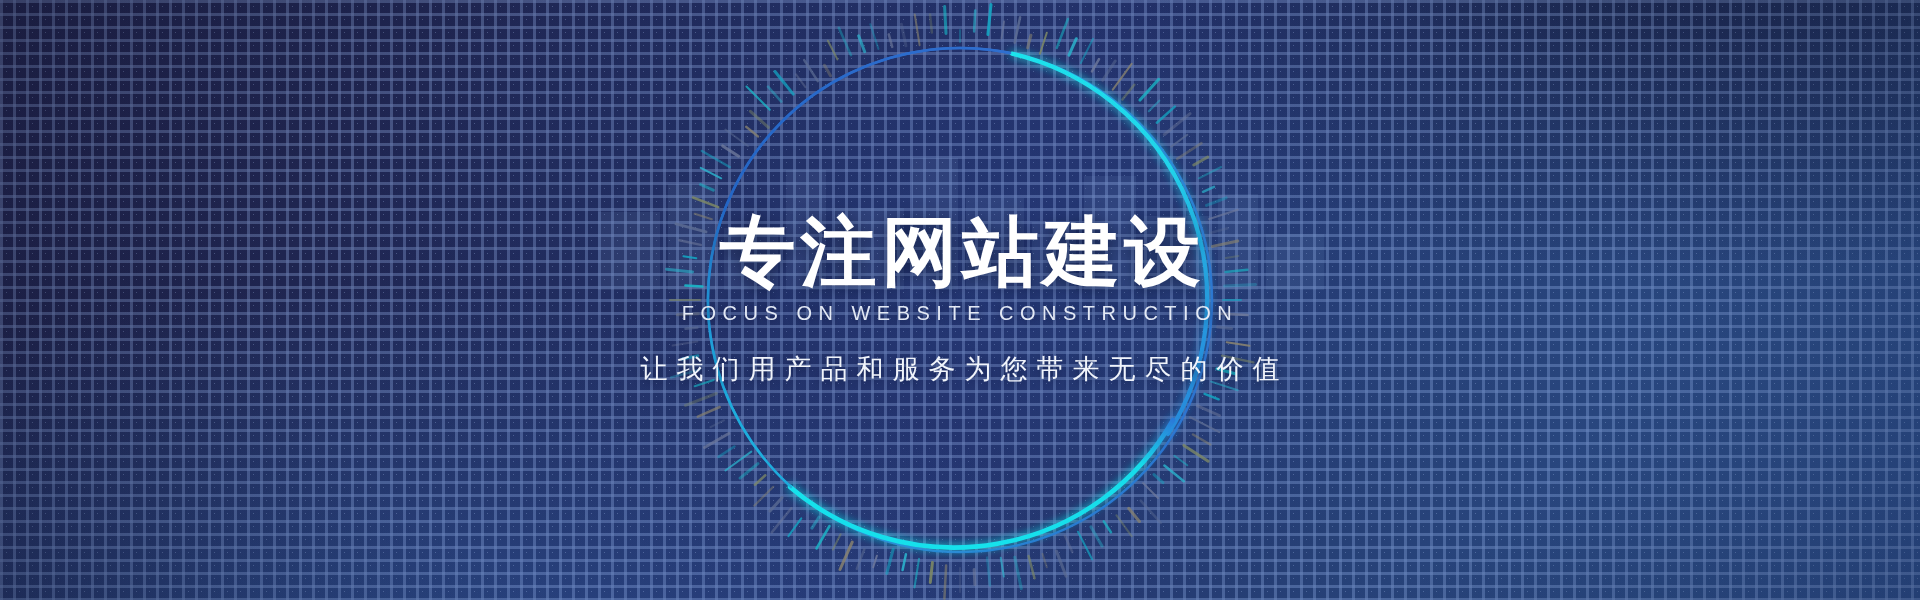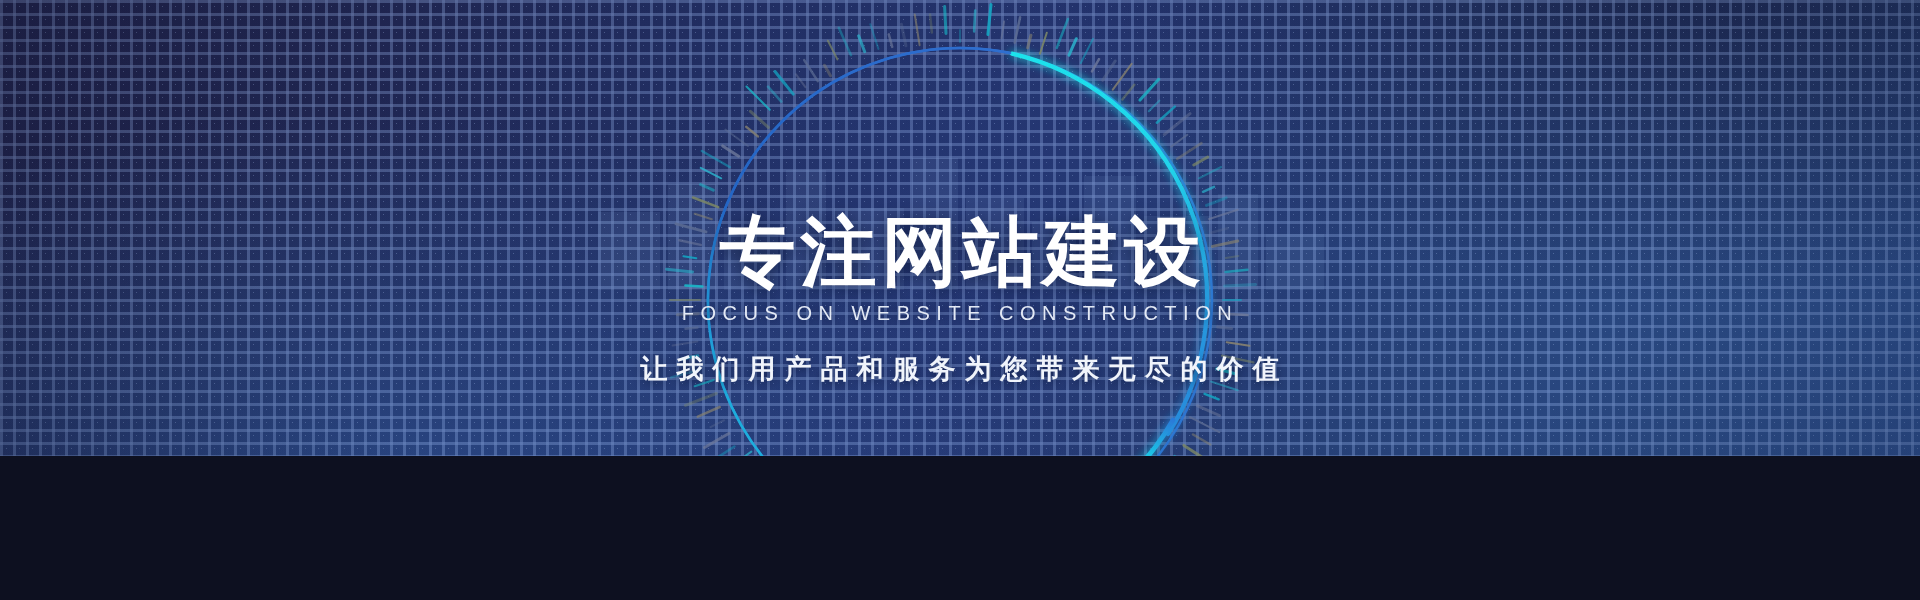--- a/index.html
+++ b/index.html
@@ -3,21 +3,21 @@
 <meta charset="utf-8">
 <style>
   html, body {
     margin: 0;
     padding: 0;
     background: #0d1020;
   }
   #banner {
     position: relative;
     width: 1920px;
-    height: 456px;
+    height: 600px;
     overflow: hidden;
     font-family: "Liberation Sans", "DejaVu Sans", sans-serif;
     background: #7f1d1d;
   }
 
   
   .bg-gradient {
     position: absolute;
     inset: 0;
     background:
@@ -115,21 +115,21 @@
     font-weight: 400;
     color: #e3e9f5;
     letter-spacing: 6.5px;
     white-space: nowrap;
     text-shadow: 0 1px 8px rgba(5,12,40,0.5);
   }
   .subtitle-cn {
     margin-top: 26px;
     font-family: "DejaVu Sans", "Liberation Sans", sans-serif;
     font-size: 27px;
-    font-weight: 700;
+    font-weight: 400;
     color: #f0f4fb;
     letter-spacing: 9px;
     padding-left: 9px;
     white-space: nowrap;
     text-shadow: 0 2px 10px rgba(5,12,40,0.5);
   }
 </style>
 </head>
 <body>
 

